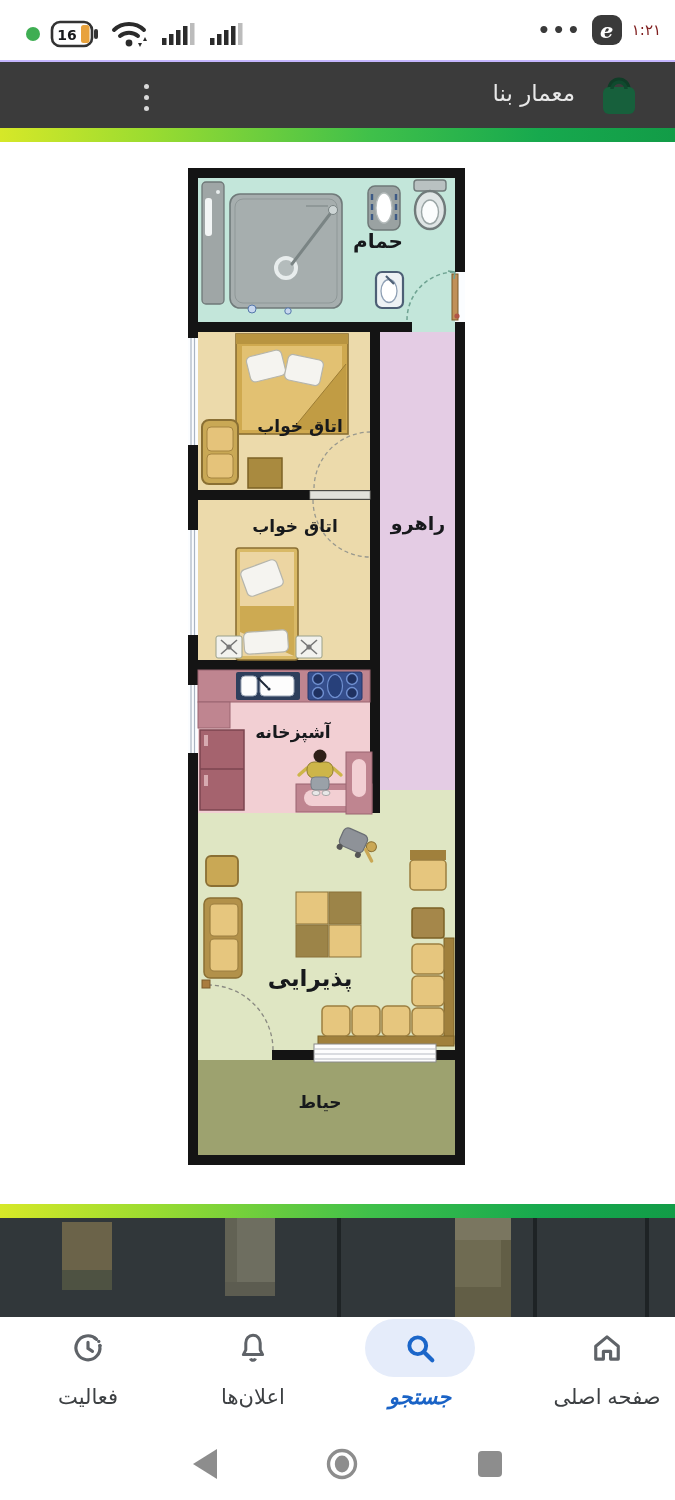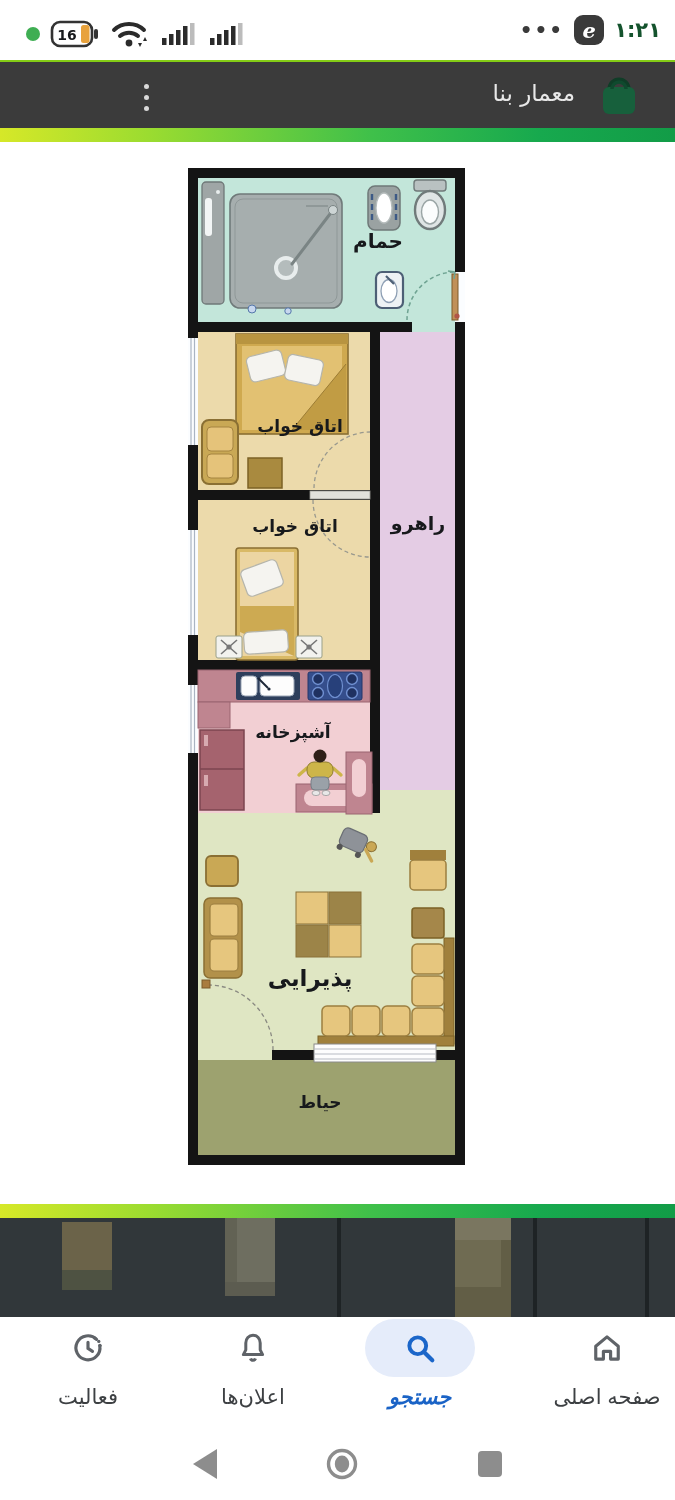--- a/index.html
+++ b/index.html
@@ -5,23 +5,23 @@
   html,body{margin:0;padding:0;background:#fff;}
   body{width:675px;height:1500px;font-family:"DejaVu Sans",sans-serif;}
   .screen{position:relative;width:675px;height:1500px;overflow:hidden;background:#fff;}
   
   .status-bar{position:absolute;left:0;top:0;width:675px;height:60px;background:#fff;}
   .sb-left{position:absolute;left:26px;top:0;height:68px;display:flex;align-items:center;gap:10px;}
   .sb-right{position:absolute;right:14px;top:0;height:60px;display:flex;align-items:center;gap:10px;}
   .green-dot{width:14px;height:14px;border-radius:50%;background:#3fae53;}
   .sb-dots{font-size:20px;color:#3a3a3a;letter-spacing:2px;font-weight:bold;}
   .app-badge{width:30px;height:30px;border-radius:9px;background:#3a3a3a;color:#fff;display:flex;align-items:center;justify-content:center;font-size:21px;font-weight:bold;font-family:"DejaVu Serif",serif;font-style:italic;}
-  .sb-time{font-size:21px;color:#14532d;font-weight:bold;}
-  
-  .app-header{position:absolute;left:0;top:60px;width:675px;height:68px;background:#3b3b3b;border-top:2px solid #84cc16;}
+  .sb-time{font-size:15px;color:#7f1d1d;}
+  
+  .app-header{position:absolute;left:0;top:60px;width:675px;height:68px;background:#3b3b3b;border-top:2px solid #c4b5fd;}
   .app-title{position:absolute;right:100px;top:18px;font-size:23px;color:#e8e8e8;}
   .bag-btn{position:absolute;right:32px;top:12px;width:48px;height:44px;background:none;border:none;padding:0;cursor:pointer;}
   .kebab{position:absolute;left:136px;top:16px;width:20px;height:38px;background:none;border:none;display:flex;flex-direction:column;align-items:center;justify-content:center;gap:6px;cursor:pointer;}
   .kebab span{width:5px;height:5px;border-radius:50%;background:#d9d9d9;display:block;}
   .grad-bar{position:absolute;left:0;width:675px;height:14px;background:linear-gradient(90deg,#d6e828 0%,#9bdc30 22%,#3fc04a 55%,#17a94e 80%,#129c47 100%);}
   .grad-1{top:128px;}
   .grad-2{top:1204px;}
   
   .plan-wrap{position:absolute;left:188px;top:168px;width:277px;height:1000px;cursor:pointer;}
   svg text{font-family:"DejaVu Sans",sans-serif;font-weight:bold;fill:#17191c;}

